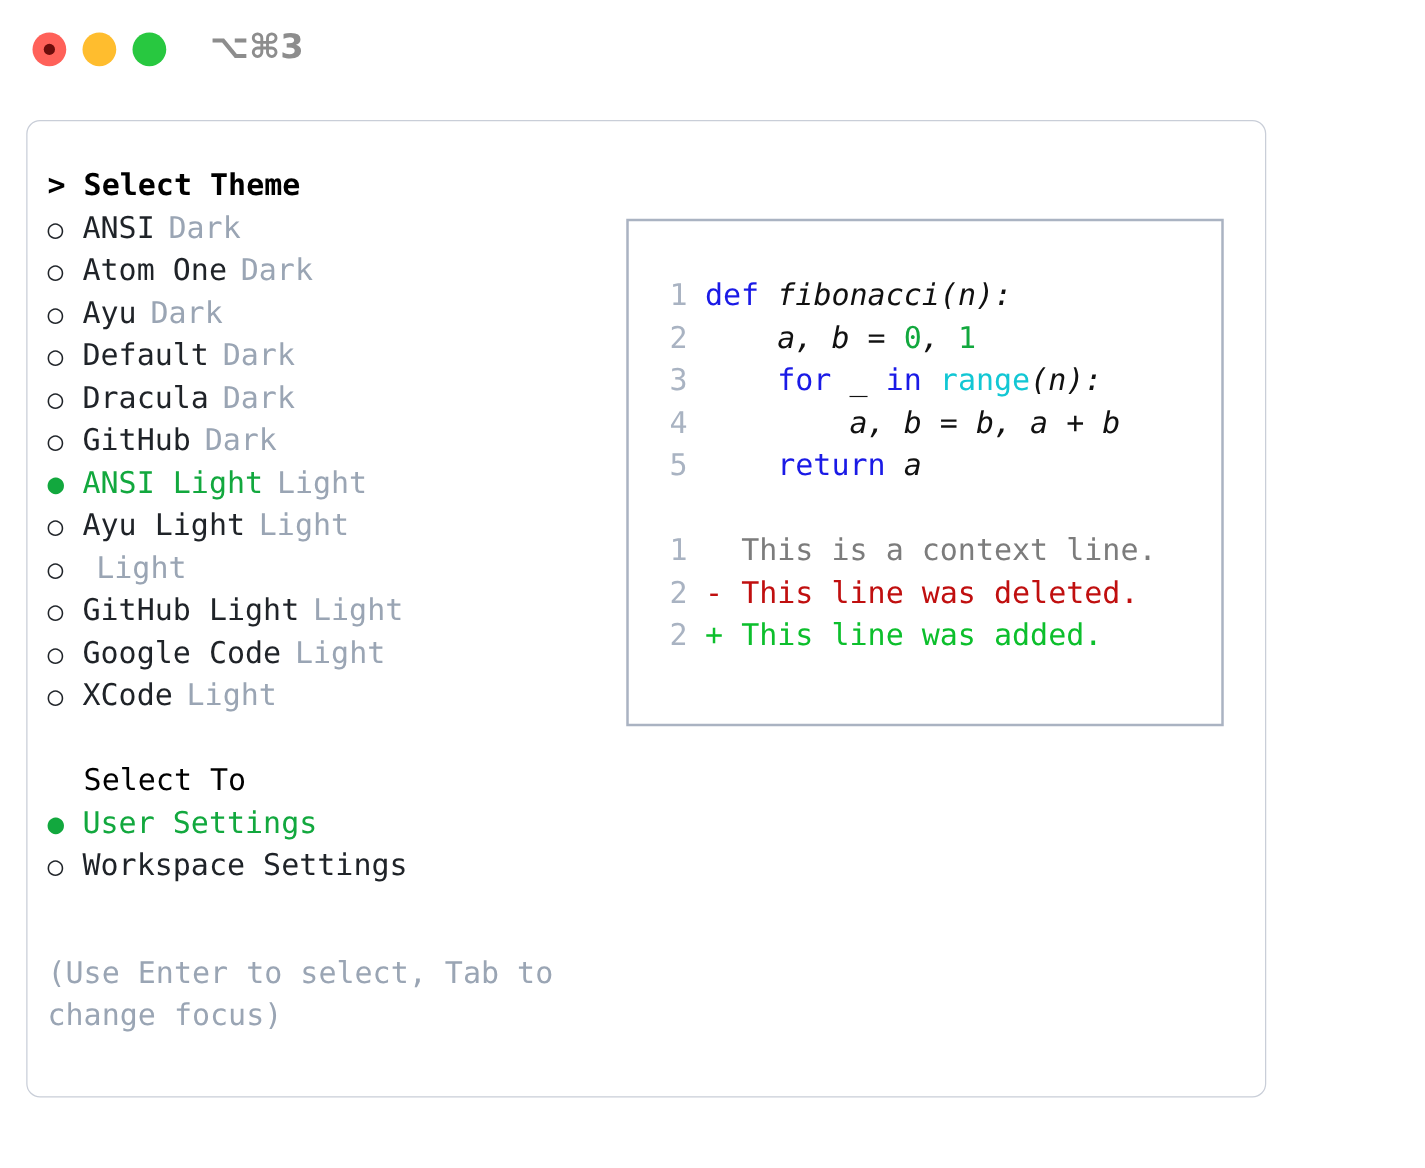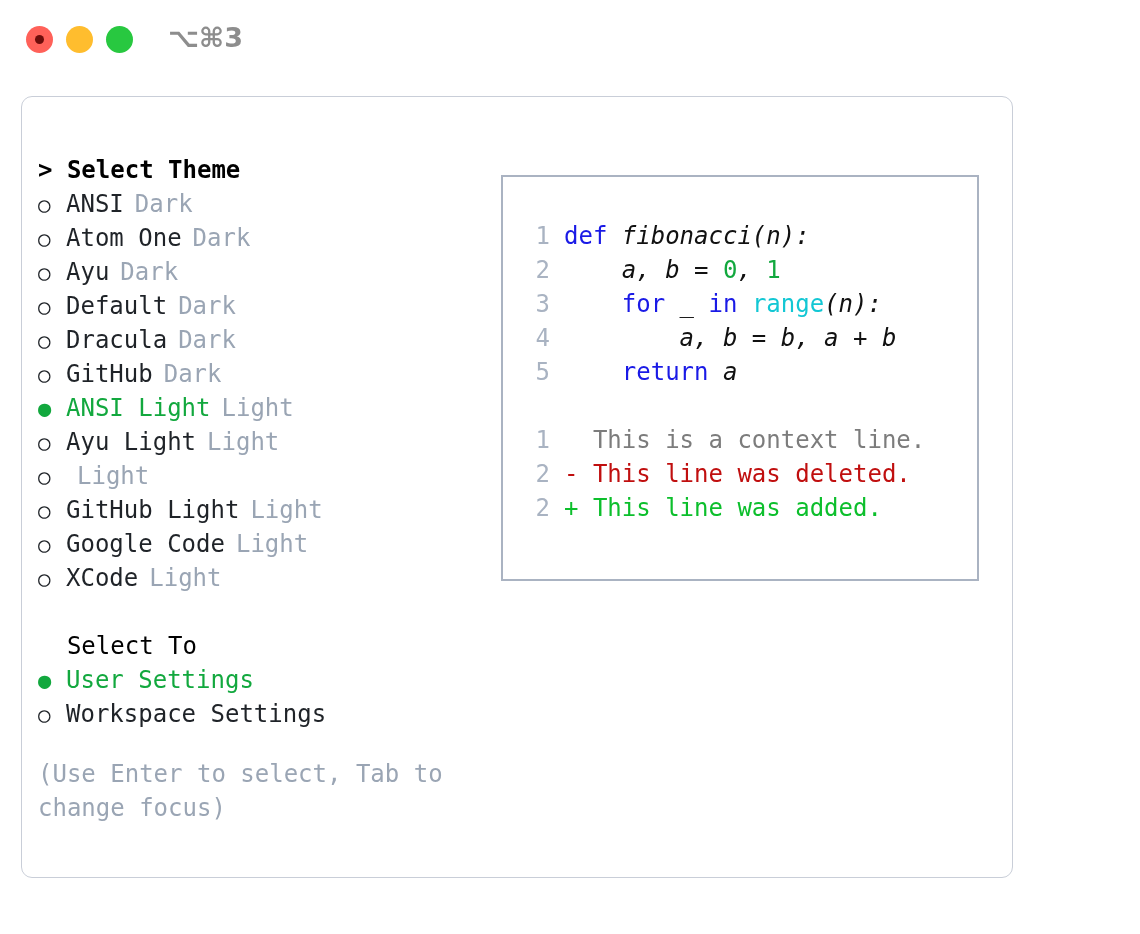--- a/index.html
+++ b/index.html
@@ -71,21 +71,21 @@
     border: 1.5px solid #c9ced8;
     border-radius: 11px;
     background: #ffffff;
     box-sizing: border-box;
   }
 
   
   #left-col {
     position: absolute;
     left: 16px;
-    top: 56px;
+    top: 34px;
     width: 460px;
   }
   #right-col {
     position: absolute;
     left: 479px;
     top: 42px;
     width: 500px;
   }
 
   .section-title {
@@ -115,21 +115,21 @@
   .opt-label { color: #1f2328; }
   .opt-label.sel { color: #12a83e; }
   .opt-tag {
     color: #9aa5b4;
     margin-left: 11px;
   }
 
   .spacer-row { height: 34px; }
 
   #hint {
-    margin-top: 26px;
+    margin-top: 52px;
     font-size: 24px;
     line-height: 34px;
     color: #9aa5b4;
     width: 420px;
   }
 
   
   #preview-title {
     font-size: 24px;
     color: #000000;

